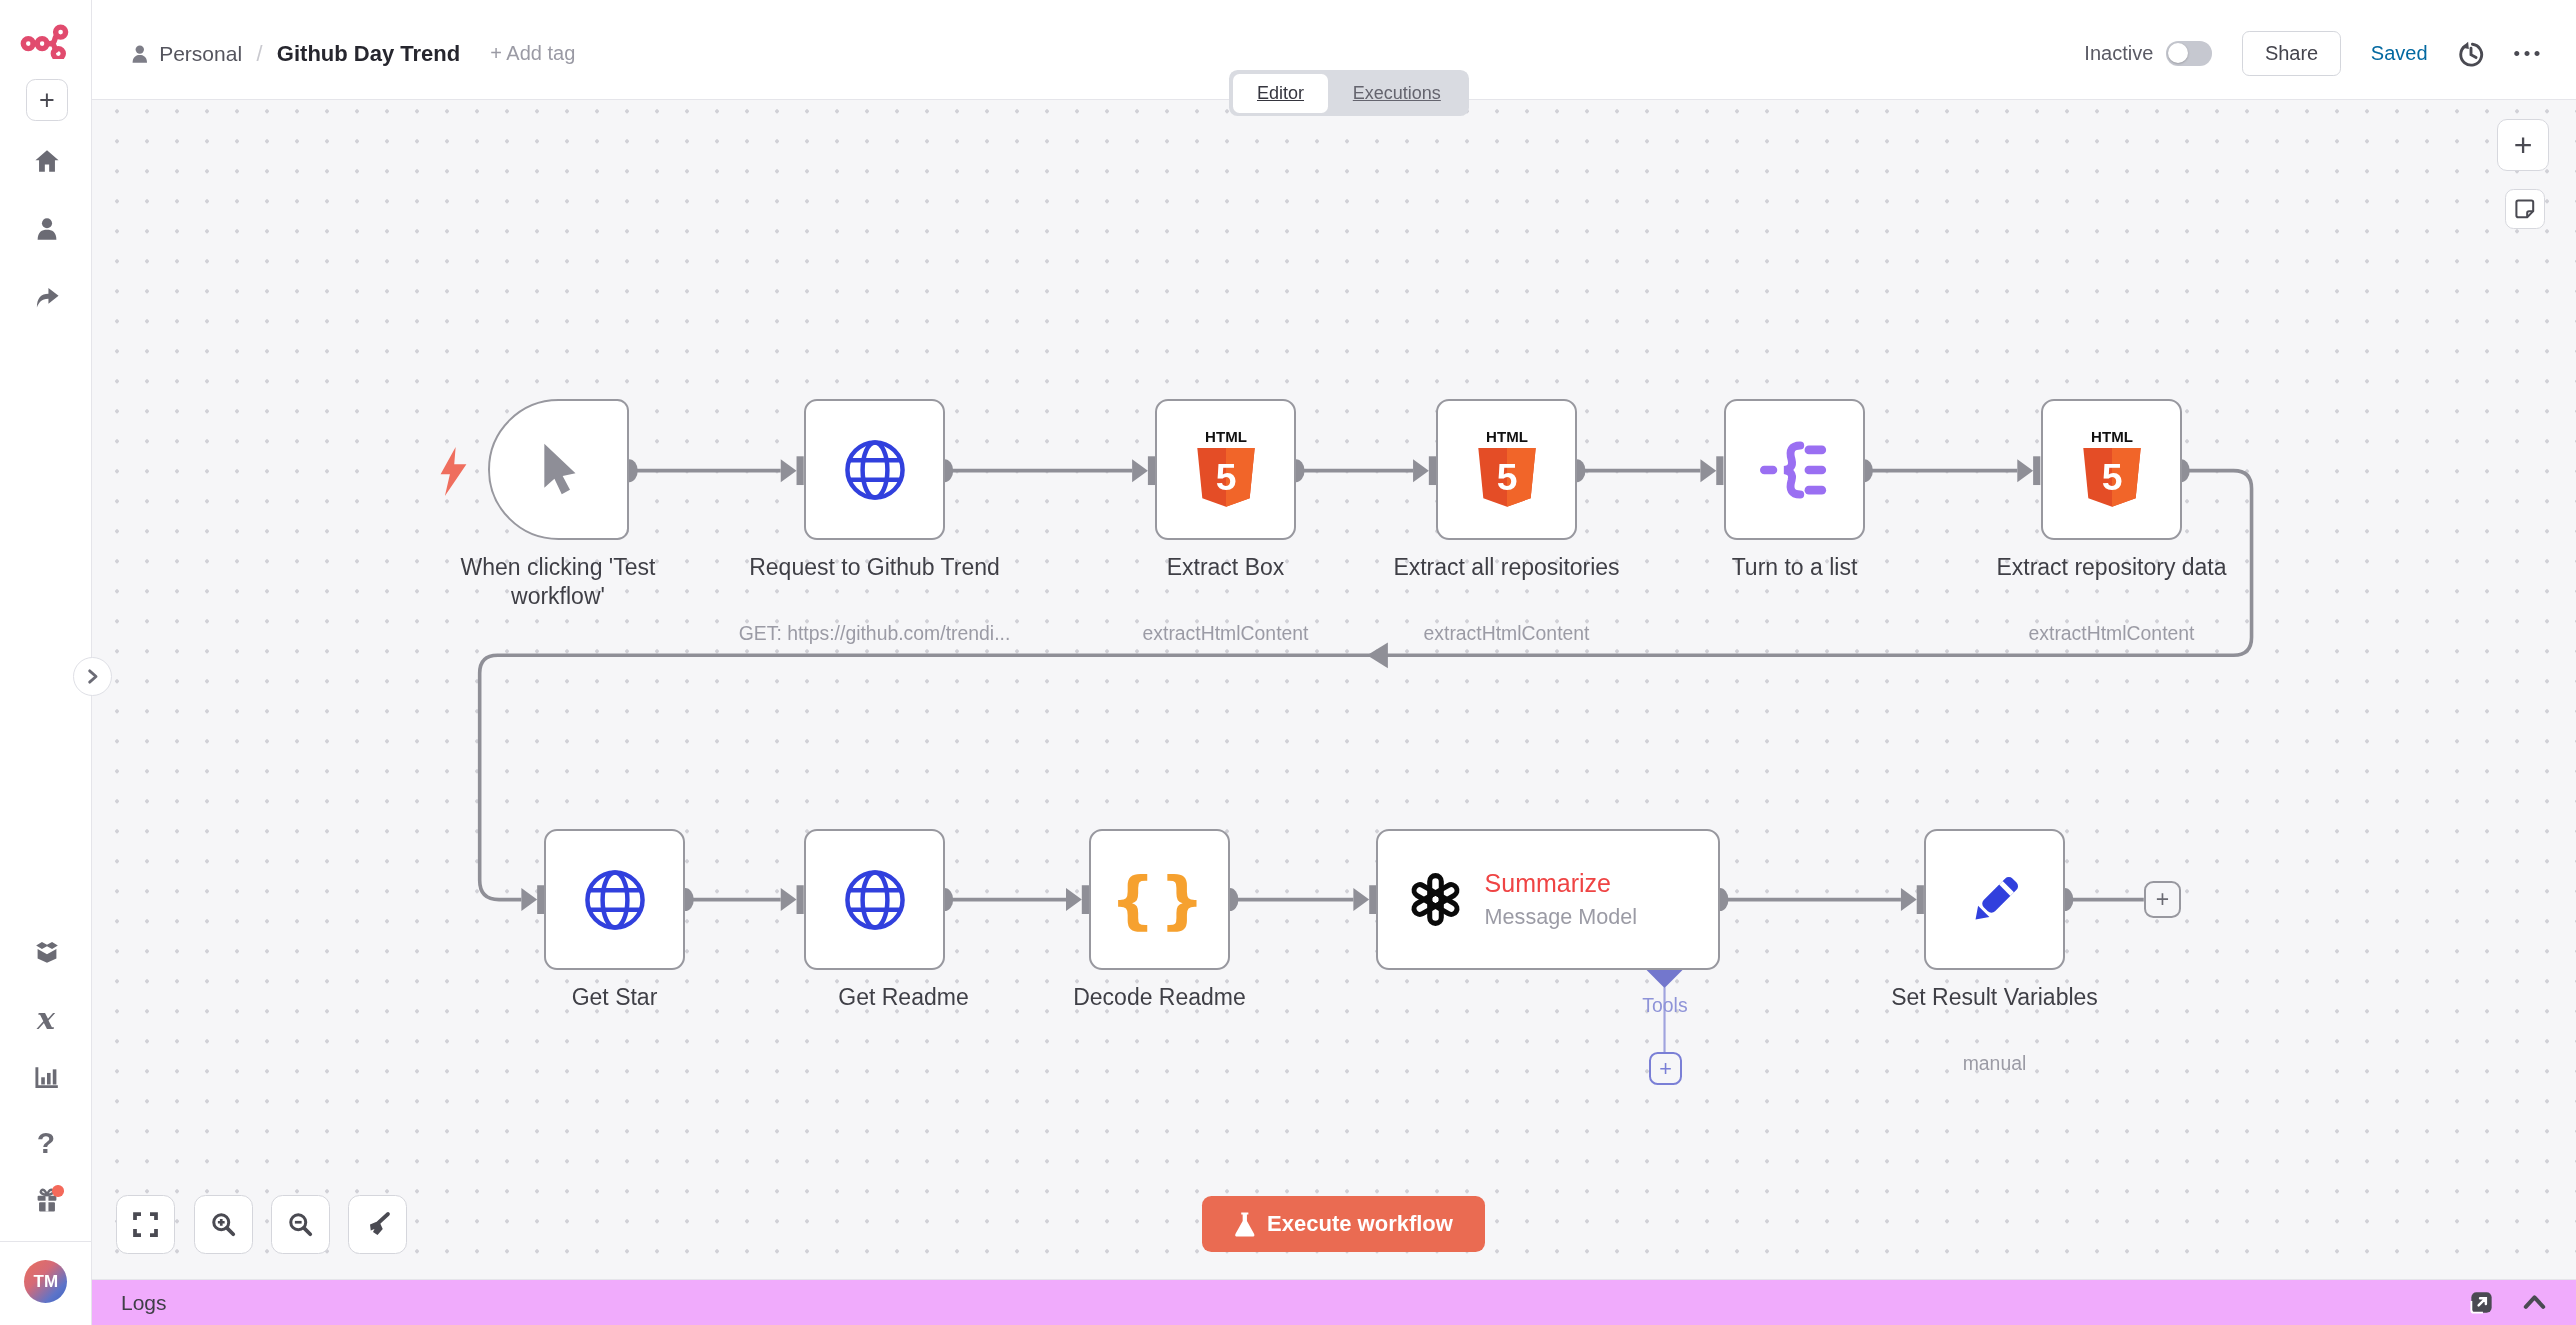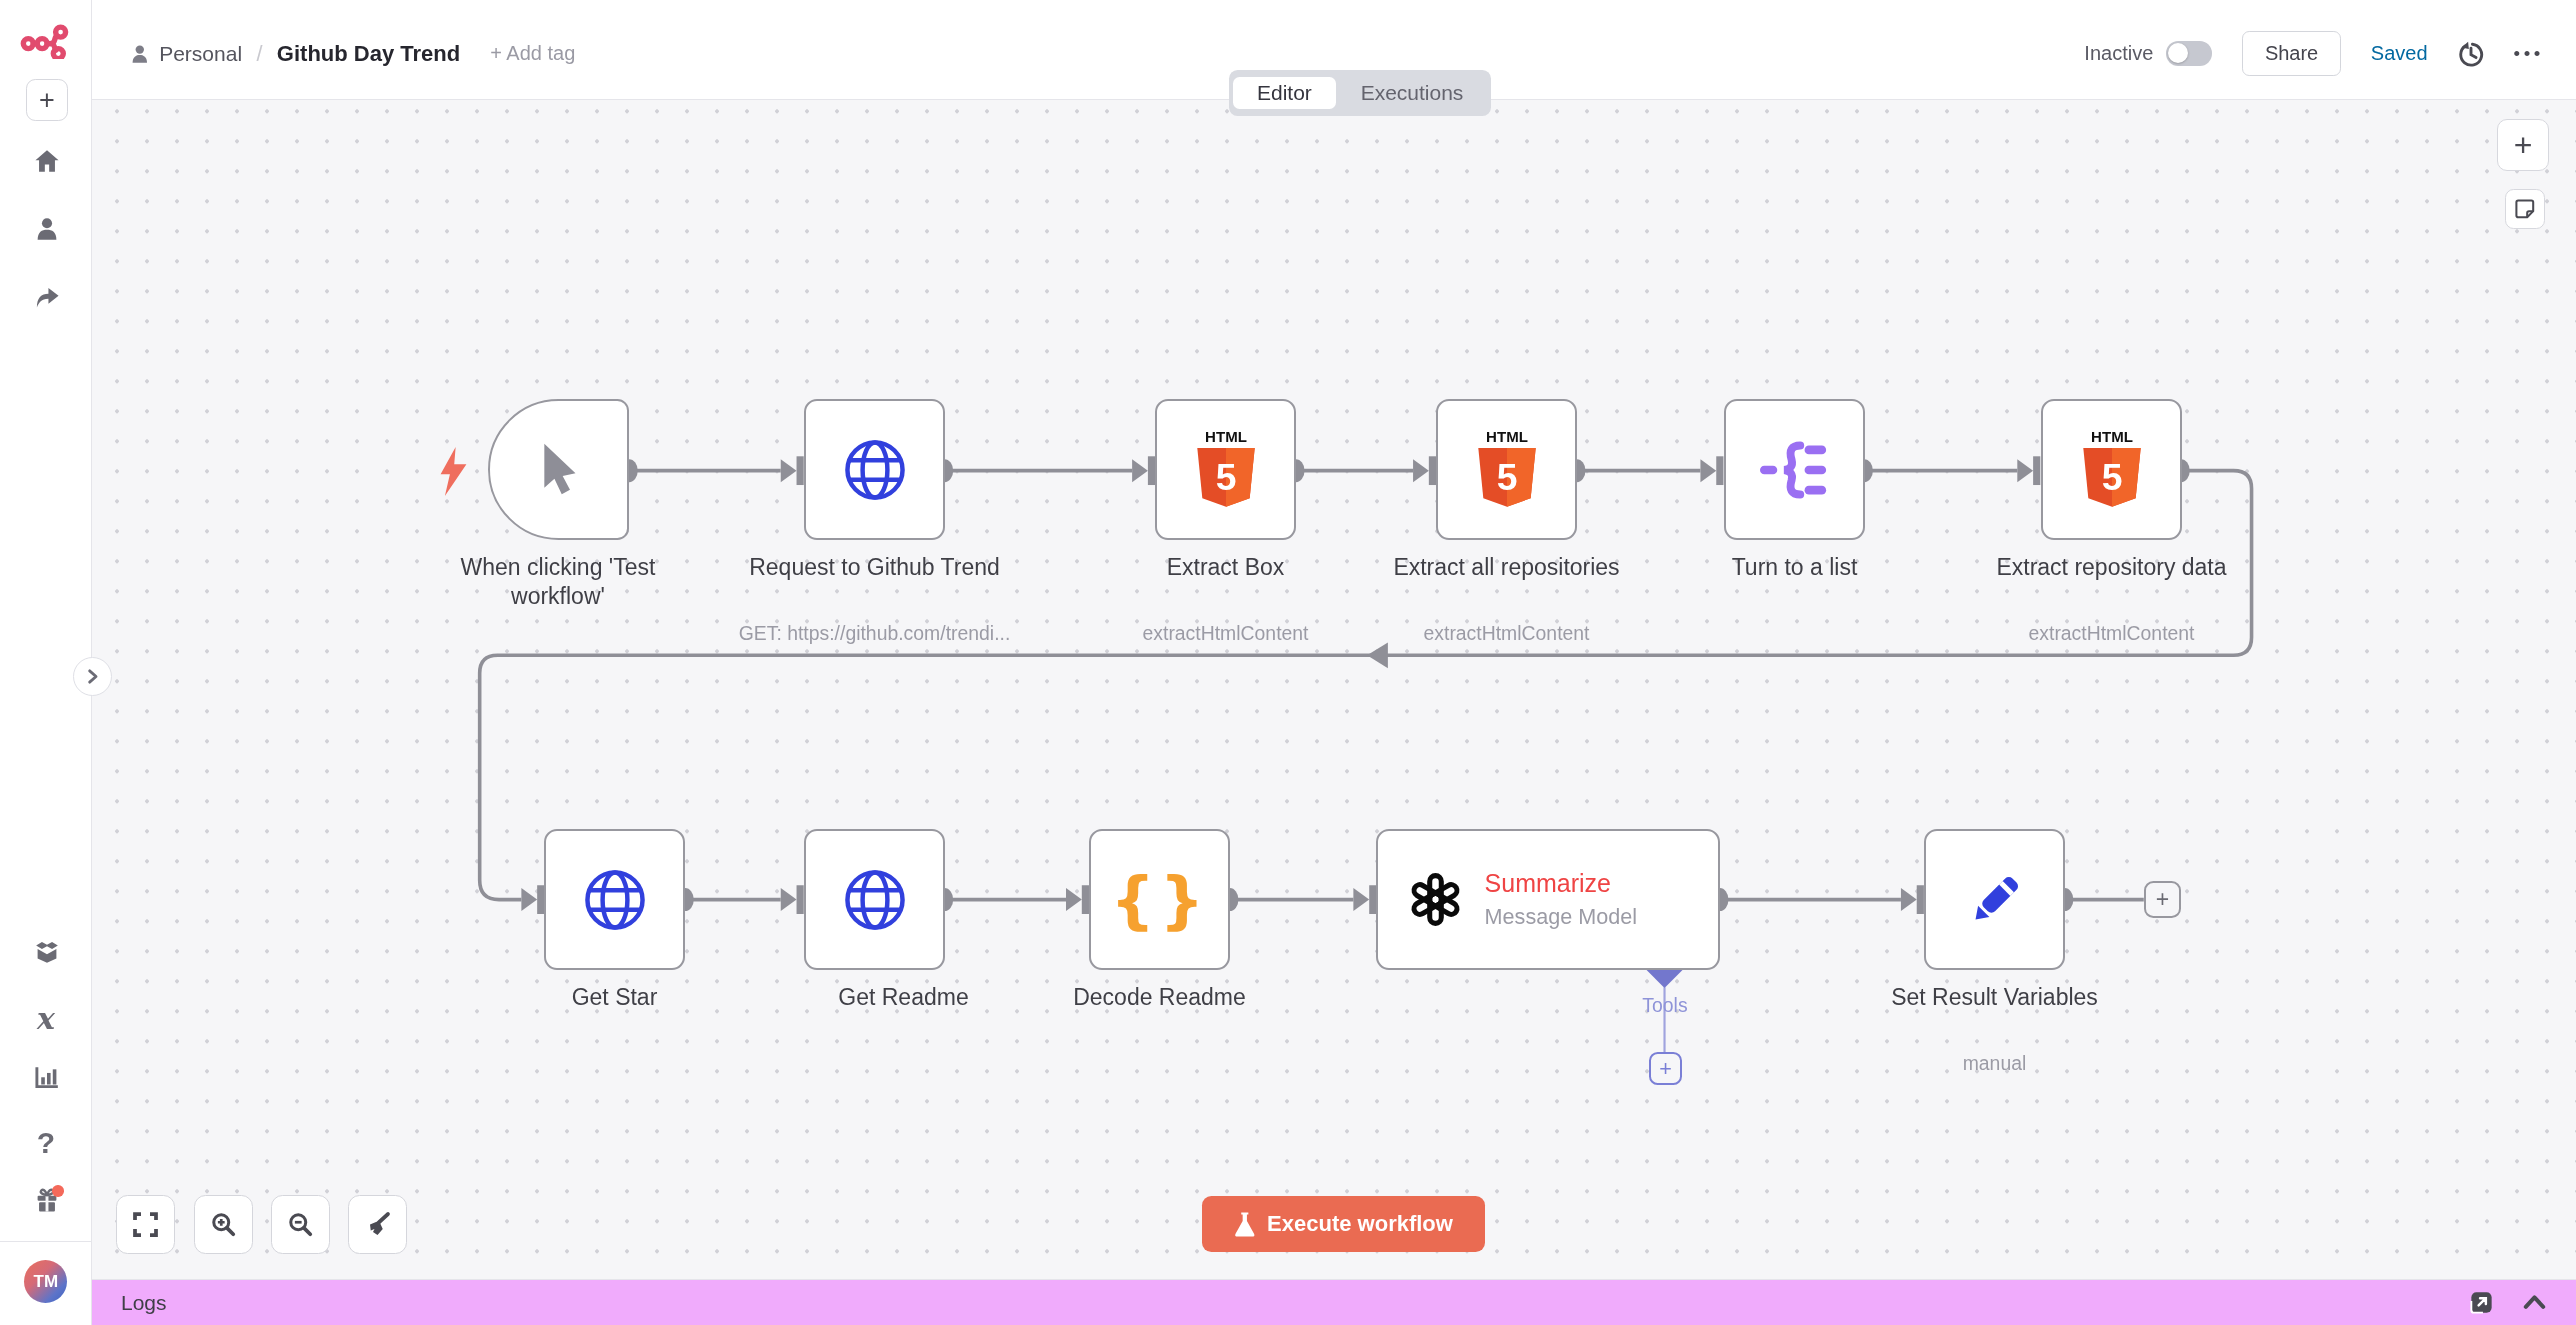--- a/index.html
+++ b/index.html
@@ -44,22 +44,22 @@
                   background:#fff; box-shadow:0 0.7px 2.2px rgba(0,0,0,.25); }
   .share-btn { border:1.4px solid #d4d6dc; background:#fff; border-radius:7.2px; padding:10px 21.6px;
                font-size:20px; color:#45454e; cursor:pointer; }
   .saved { font-size:20px; color:#0369a1; }
   .icon-btn { background:none; border:none; cursor:pointer; display:flex; align-items:center; }
   .ellipsis { font-size:18.7px; letter-spacing:3.6px; color:#4a4a52; }
 
   
   .tabs { position:absolute; left:1229px; top:70px; height:46px; background:#d9dbe1; border-radius:8.6px;
           display:flex; align-items:center; padding:3.6px; z-index:35; }
-  .tab { height:32px; display:flex; align-items:center; padding:0 24.4px; font-size:21px;
-         border-radius:6.5px; color:#64646e; cursor:pointer; }
+  .tab { height:39px; display:flex; align-items:center; padding:0 24.4px; font-size:18px;
+         border-radius:6.5px; color:#64646e; cursor:pointer;text-decoration:underline; }
   .tab.active { background:#fff; color:#35353e; font-weight:500; }
 
   
   .canvas { position:absolute; left:92px; top:92px; width:2484px; height:1187px;
             background-color:#f6f6f8;
             background-image:radial-gradient(#d1d1d7 1.7px, transparent 1.7px);
             background-size:30px 30px; background-position:10px 4.3px; overflow:hidden; }
   .wires { position:absolute; left:0; top:0; z-index:1; }
 
   .node { position:absolute; width:141px; height:141px; background:#fff; border:2.9px solid #98989f;

